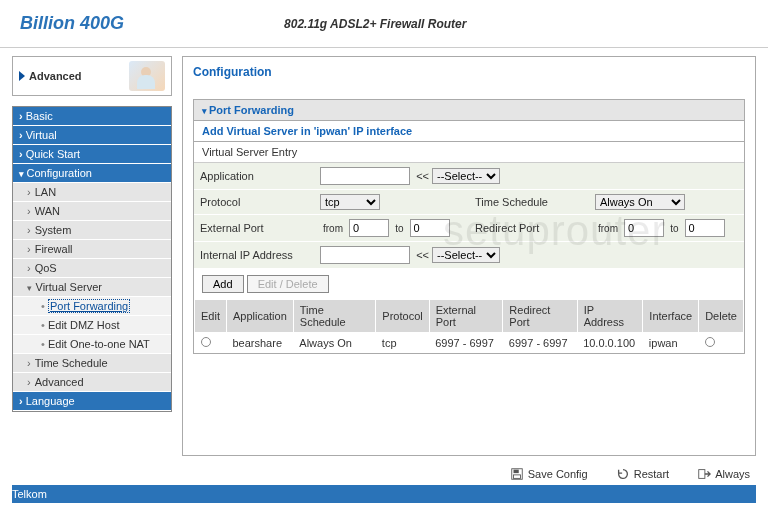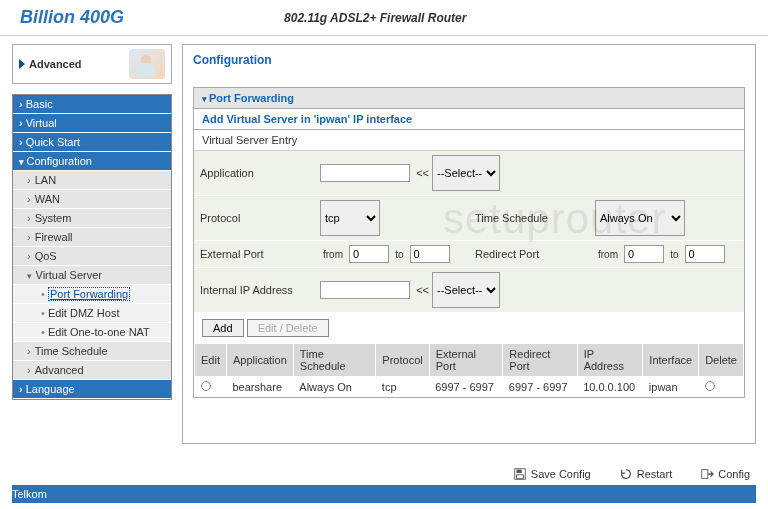--- a/index.html
+++ b/index.html
@@ -1,18 +1,18 @@
 <!DOCTYPE html>
 <html><head>
 <meta charset="utf-8">
 <style>
   * { box-sizing: border-box; margin: 0; padding: 0; }
   body { font-family: Arial, sans-serif; font-size: 11px; background: #fff; width: 768px; height: 509px; overflow: hidden; position: relative; }
   
-  .header { display: flex; align-items: center; padding: 8px 20px; border-bottom: 1px solid #ccc; height: 36px; }
+  .header { display: flex; align-items: center; padding: 8px 20px; border-bottom: 1px solid #ccc; height: 48px; }
   .header-title { color: #2a73b8; font-size: 18px; font-weight: bold; font-style: italic; margin-right: 140px; }
   .header-subtitle { font-size: 12px; font-weight: bold; font-style: italic; color: #333; margin-left: 20px; }
   
   .main { display: flex; gap: 10px; padding: 8px 12px 0 12px; }
   
   .sidebar { width: 160px; }
   .tab-box { border: 1px solid #aaa; padding: 4px 6px 4px 6px; display: flex; align-items: center; gap: 4px; margin-bottom: 10px; background: #fff; }
   .tab-arrow { width: 0; height: 0; border-top: 5px solid transparent; border-bottom: 5px solid transparent; border-left: 6px solid #0a4f9b; display: inline-block; }
   .tab-text { font-weight: bold; color: #333; font-size: 11px; }
   .tab-img { width: 36px; height: 30px; background: linear-gradient(135deg,#dbe9f7,#f5d7b8); border-radius: 3px; margin-left: auto; position: relative; overflow: hidden; }
@@ -38,21 +38,21 @@
   .section { border: 1px solid #aaa; }
   .section-header { background: #e5e5e5; padding: 4px 8px; color: #1565b8; font-weight: bold; border-bottom: 1px solid #aaa; }
   .section-header::before { content: '▾ '; font-size: 9px; }
   .section-sub { color: #1565b8; font-weight: bold; padding: 4px 8px; border-bottom: 1px solid #aaa; }
   .entry-label { padding: 4px 8px; color: #333; border-bottom: 1px solid #ccc; }
   
   .form-table { width: 100%; border-collapse: collapse; }
   .form-table td { padding: 4px 6px; background: #eef2e9; border-bottom: 1px solid #fff; vertical-align: middle; color: #333; }
   .form-table td.label { width: 120px; background: #eef2e9; }
   .form-table input[type="text"] { border: 1px solid #999; padding: 1px 3px; font-size: 11px; height: 18px; background: #fff; }
-  .form-table select { border: 1px solid #999; font-size: 11px; height: 36px; background: #efefef; }
+  .form-table select { border: 1px solid #999; font-size: 11px; height: 16px; background: #efefef; }
   .small-label { font-size: 10px; margin: 0 3px; }
   
   .btn-row { padding: 6px 8px; }
   .btn { padding: 2px 10px; border: 1px solid #888; background: #efefef; font-size: 11px; cursor: pointer; }
   .btn.disabled { color: #aaa; background: #f5f5f5; cursor: default; }
   
   .data-table { width: 100%; border-collapse: collapse; }
   .data-table th { background: #d8d8d8; padding: 4px 6px; text-align: left; font-weight: normal; border: 1px solid #fff; color: #333; }
   .data-table td { padding: 4px 6px; background: #fff; color: #333; }
   .radio { width: 10px; height: 10px; border: 1px solid #888; border-radius: 50%; display: inline-block; background: #fff; }
@@ -197,17 +197,17 @@
         <path d="M8 3 a5 5 0 1 1 -4.9 4" fill="none" stroke="#555" stroke-width="1.5"></path>
         <path d="M3 3 l0 4 l4 0" fill="none" stroke="#555" stroke-width="1.5"></path>
       </svg>
     <span>Restart</span>
   </div>
   <div class="act">
     <svg class="icon-svg" viewBox="0 0 16 16">
         <rect x="2" y="3" width="7" height="10" fill="none" stroke="#555"></rect>
         <path d="M9 8 l5 0 M12 5 l3 3 l-3 3" fill="none" stroke="#555" stroke-width="1.5"></path>
       </svg>
-    <span>Config</span>
+    <span>Always</span>
   </div>
 </div>
 
 <div class="footer-bar">Telkom</div>
 
 </body></html>

